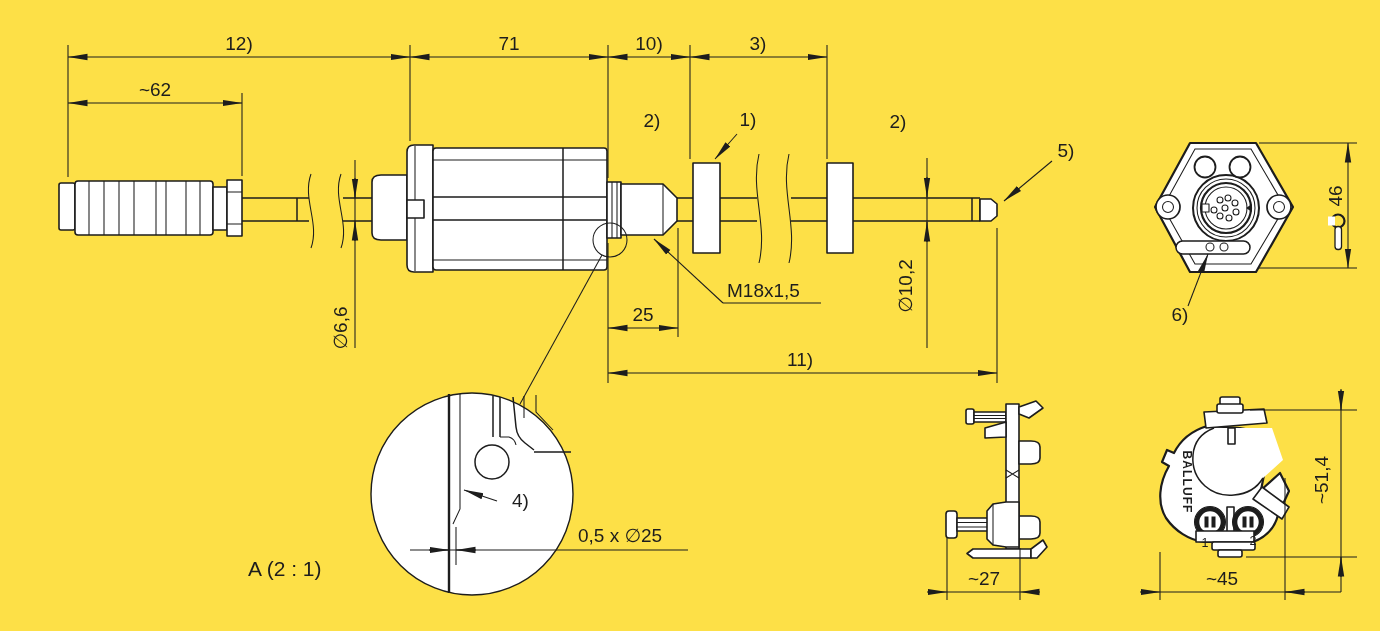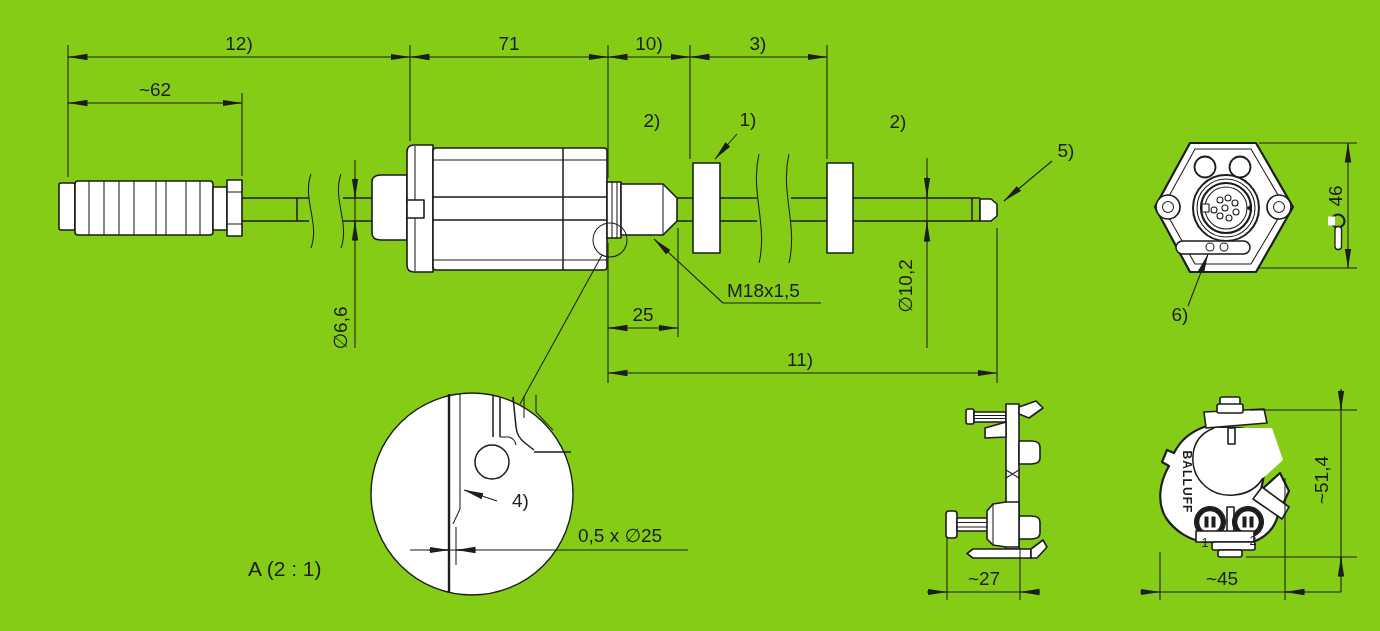--- a/index.html
+++ b/index.html
@@ -1,16 +1,16 @@
 <!DOCTYPE html>
 <html><head>
 <meta charset="utf-8">
 <style>
   html,body{margin:0;padding:0;background:#fff;}
-  .stage{position:relative;width:1380px;height:631px;background:#84cc16;overflow:hidden;text-align:right;}
+  .stage{position:relative;width:1380px;height:631px;background:#fde047;overflow:hidden;text-align:right;}
   svg{display:block}
   
   .o  {fill:#fff;stroke:#1d1d1d;stroke-width:1.6;stroke-linejoin:round;}
   .o2 {fill:#fff;stroke:#1d1d1d;stroke-width:2.2;stroke-linejoin:round;}
   .l  {fill:none;stroke:#1d1d1d;stroke-width:1.5;stroke-linejoin:round;}
   .l1 {fill:none;stroke:#1d1d1d;stroke-width:1.05;}
   .thk{fill:none;stroke:#1d1d1d;stroke-width:2.4;}
   
   .d  {fill:none;stroke:#1d1d1d;stroke-width:1.05;}
   .f  {fill:#1d1d1d;stroke:none;}

